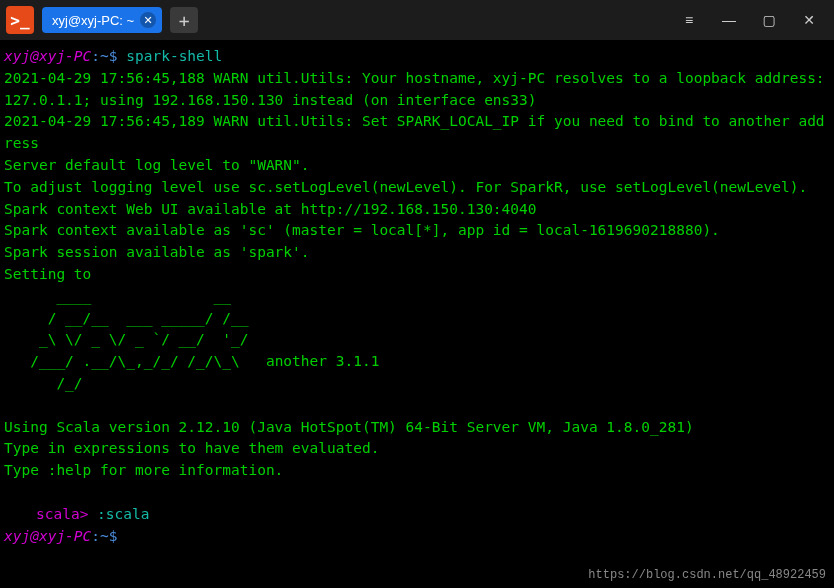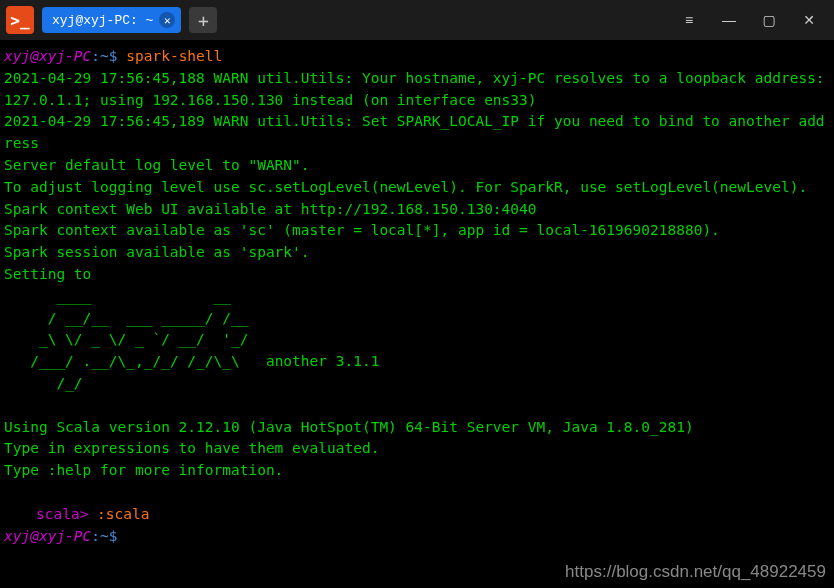--- a/index.html
+++ b/index.html
@@ -34,21 +34,21 @@
 }
 .tab {
   background: #1a73e8;
   color: #fff;
   height: 26px;
   border-radius: 4px;
   display: flex;
   align-items: center;
   padding: 0 6px 0 10px;
   gap: 6px;
-  font-family: Liberation Mono, monospace;
+  font-family: Liberation Sans, sans-serif;
   font-size: 13px;
 }
 .tab-close {
   width: 16px;
   height: 16px;
   border-radius: 50%;
   background: rgba(0,0,0,0.25);
   display: flex;
   align-items: center;
   justify-content: center;
@@ -86,29 +86,29 @@
 }
 .terminal {
   padding: 6px 4px;
   line-height: 21.8px;
   white-space: pre-wrap;
   word-break: break-all;
   color: #00d000;
 }
 .prompt-user { color: #d000d0; font-style: italic; }
 .prompt-path { color: #4a8ad8; }
-.prompt-cmd { color: #f97316; }
+.prompt-cmd { color: #14b8a6; }
 .scala-prompt { color: #d000d0; margin-left: 32px; }
 .watermark {
   position: absolute;
   right: 8px;
   bottom: 6px;
   color: #aaa;
-  font-family: Liberation Sans, sans-serif;
-  font-size: 17px;
+  font-family: Liberation Mono, monospace;
+  font-size: 12px;
   opacity: 0.8;
 }
 </style>
 </head>
 <body>
 
 <div class="titlebar">
   <div class="app-icon">&gt;_</div>
   <div class="tab">
     <span>xyj@xyj-PC: ~</span>

